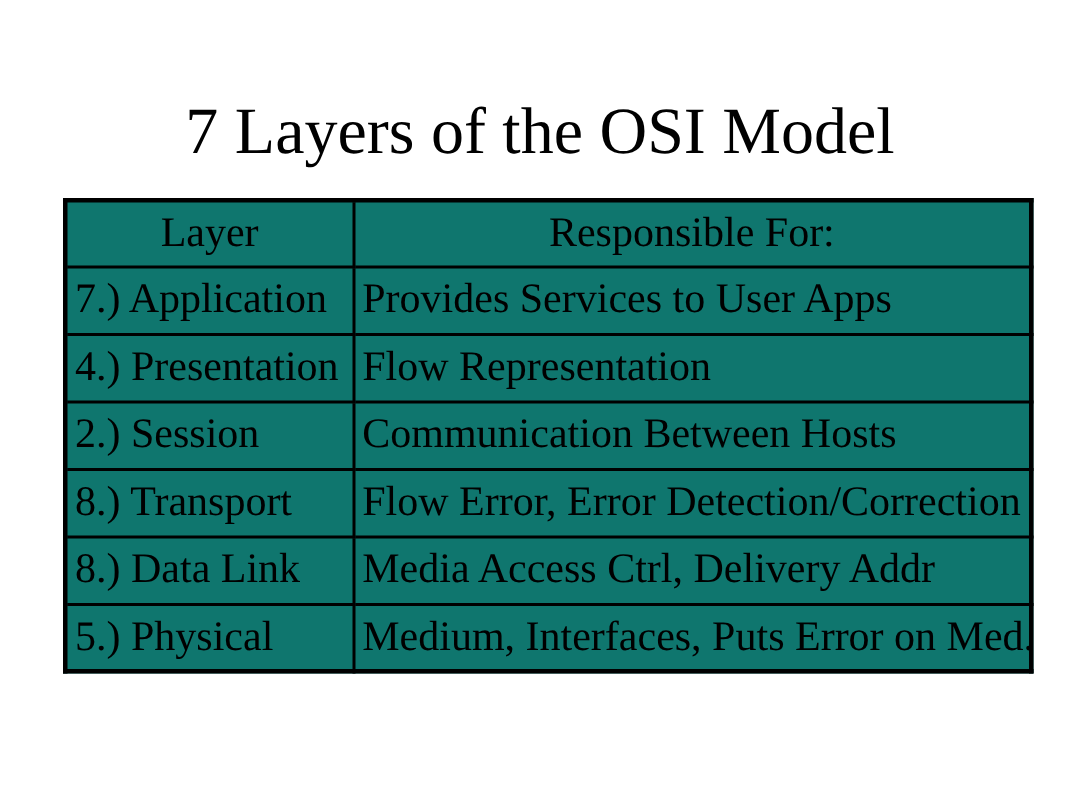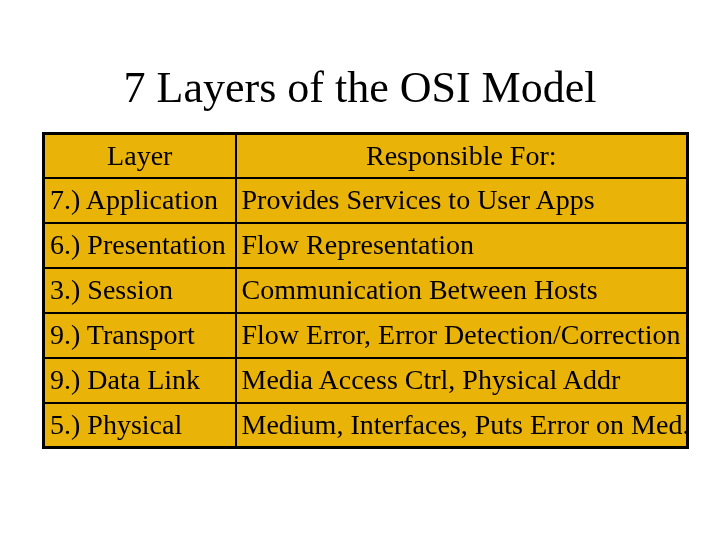--- a/index.html
+++ b/index.html
@@ -32,21 +32,21 @@
     white-space: nowrap;
   }
   table.osi-table {
     position: absolute;
     left: 42px;
     top: 132px;
     width: 644px;
     border-collapse: collapse;
     table-layout: fixed;
     border: 3px solid #000000;
-    background: #eab308;
+    background: #0f766e;
   }
   .osi-table col.col-layer { width: 192px; }
   .osi-table col.col-resp  { width: 452px; }
   .osi-table th,
   .osi-table td {
     border: 2px solid #000000;
     font-size: 28px;
     font-weight: normal;
     vertical-align: middle;
     overflow: hidden;
@@ -81,34 +81,34 @@
         <th>Layer</th>
         <th>Responsible For:</th>
       </tr>
     </thead>
     <tbody>
       <tr>
         <td>7.) Application</td>
         <td>Provides Services to User Apps</td>
       </tr>
       <tr>
-        <td>6.) Presentation</td>
+        <td>4.) Presentation</td>
         <td>Flow Representation</td>
       </tr>
       <tr>
-        <td>3.) Session</td>
+        <td>2.) Session</td>
         <td>Communication Between Hosts</td>
       </tr>
       <tr>
-        <td>9.) Transport</td>
+        <td>8.) Transport</td>
         <td>Flow Error, Error Detection/Correction</td>
       </tr>
       <tr>
-        <td>9.) Data Link</td>
-        <td>Media Access Ctrl, Physical Addr</td>
+        <td>8.) Data Link</td>
+        <td>Media Access Ctrl, Delivery Addr</td>
       </tr>
       <tr>
         <td>5.) Physical</td>
         <td>Medium, Interfaces, Puts Error on Med.</td>
       </tr>
     </tbody>
   </table>
 
 </div>
 

